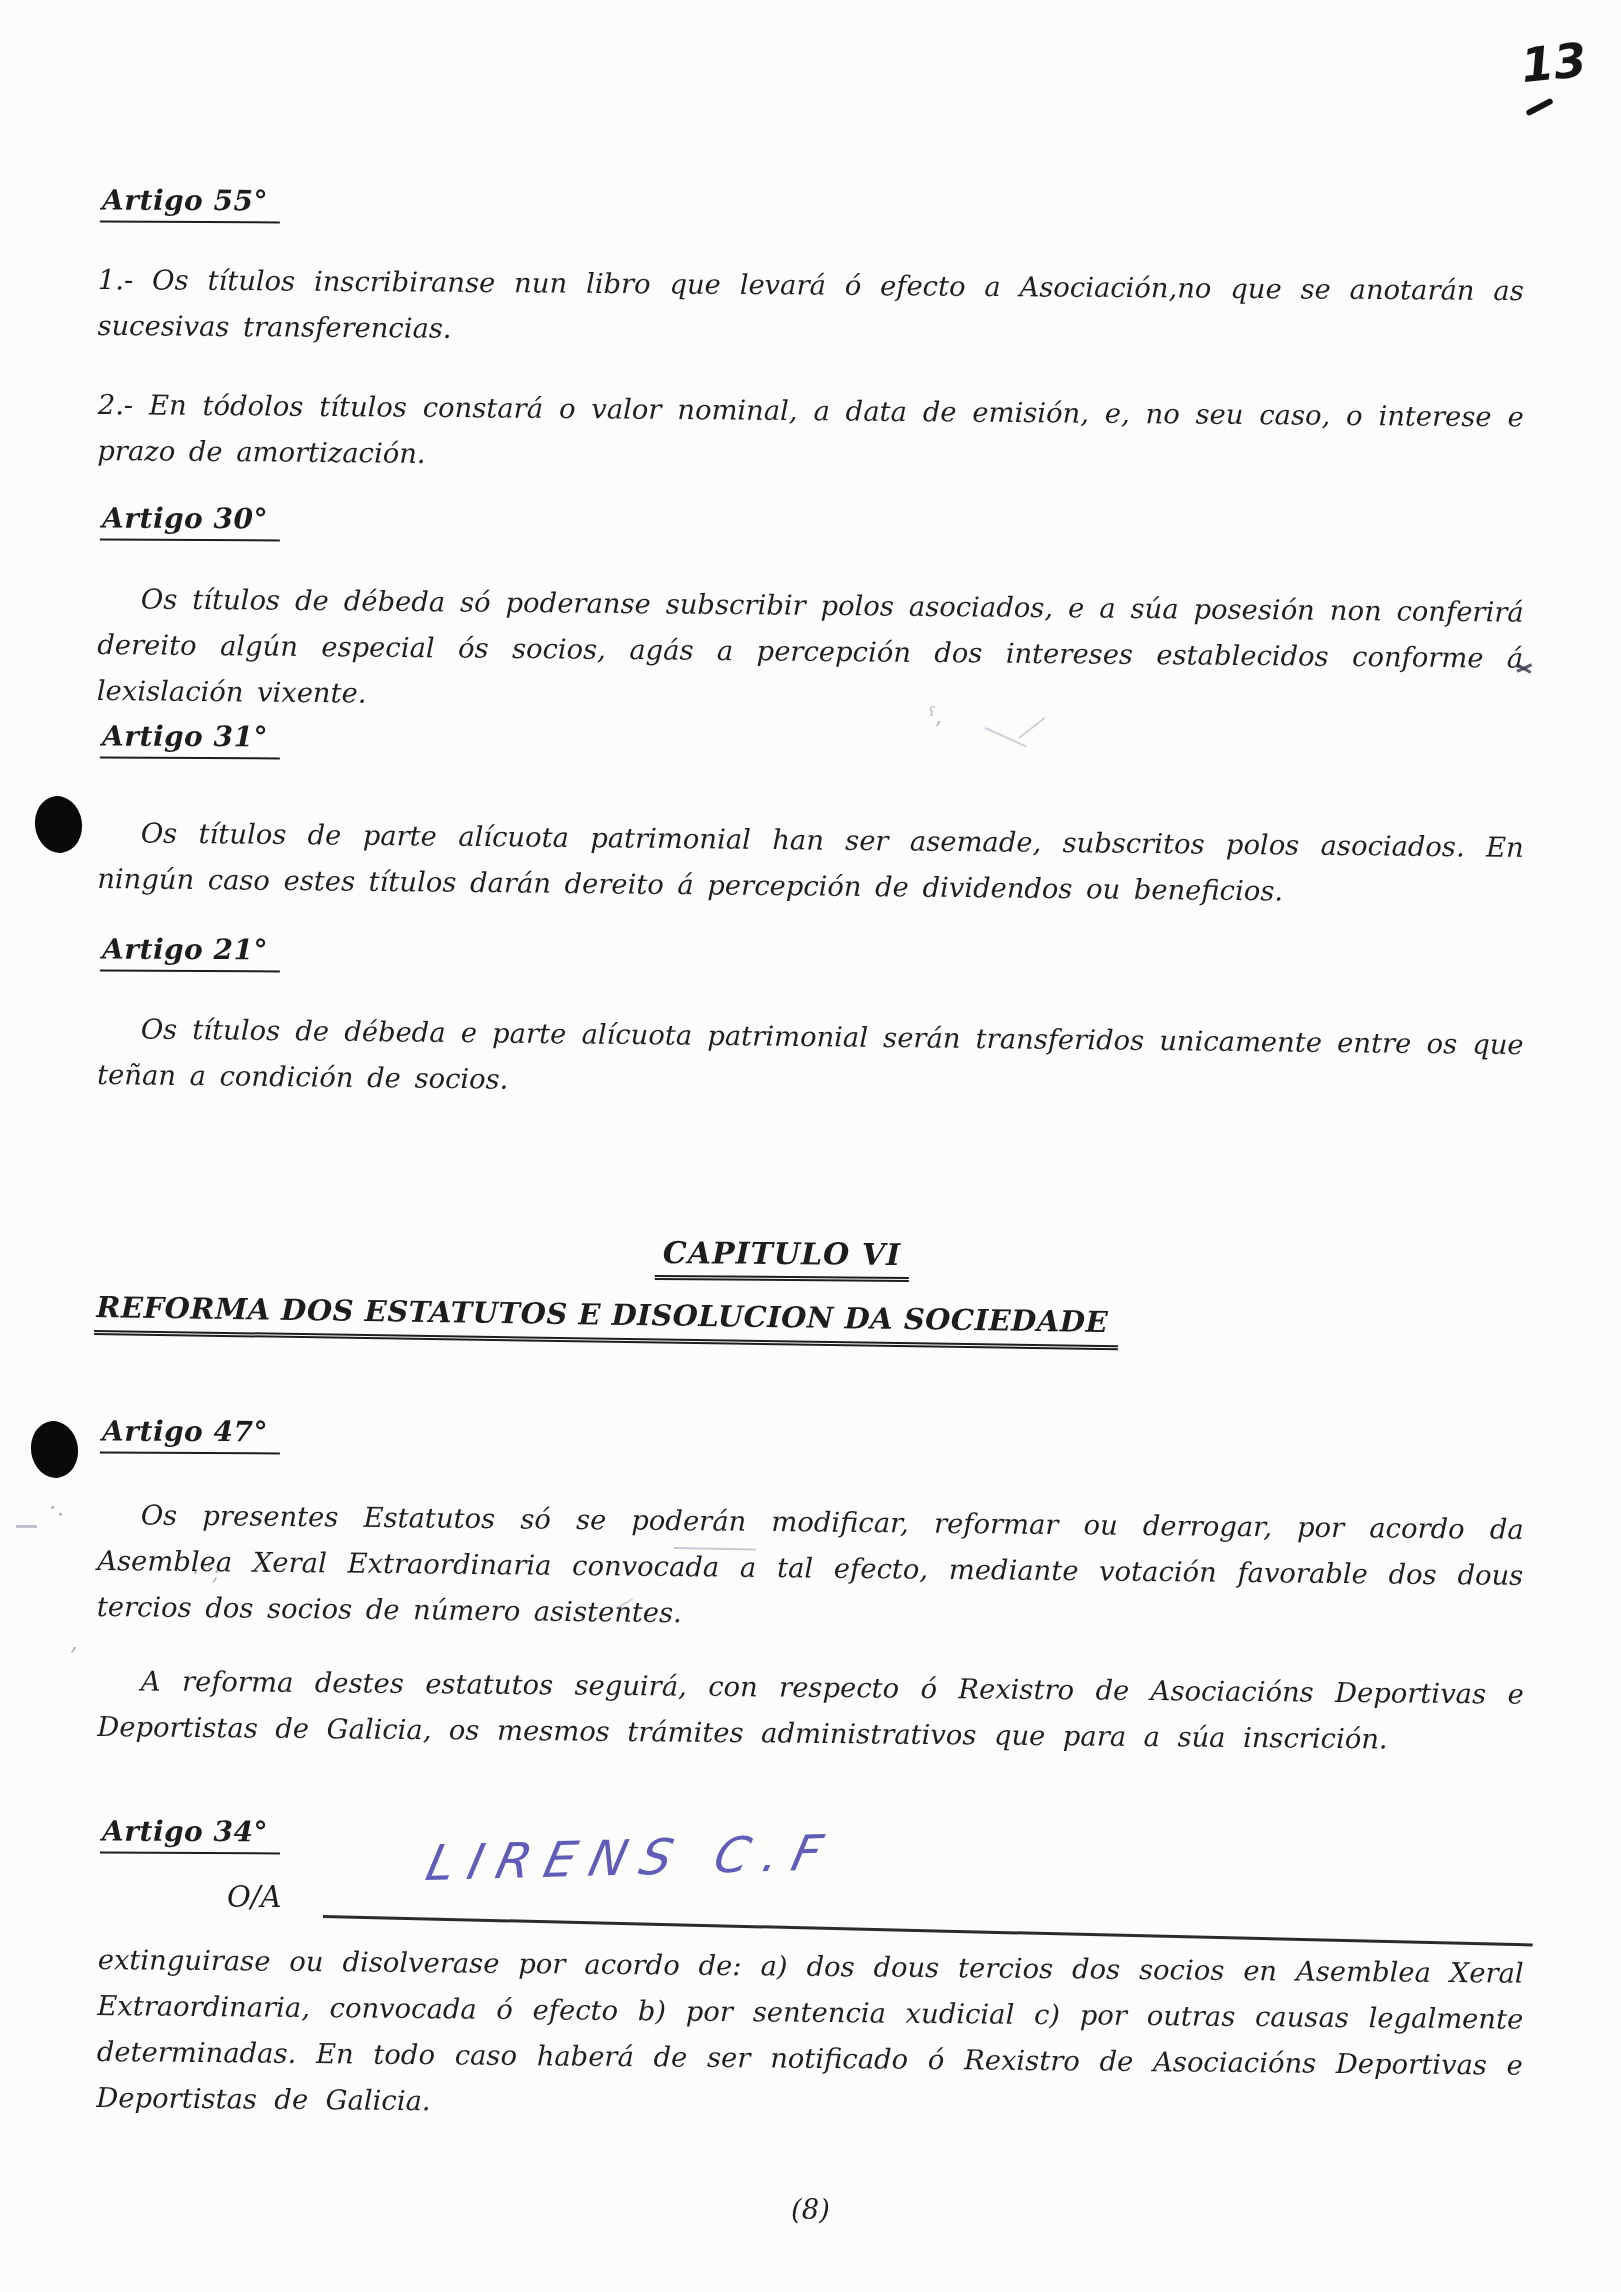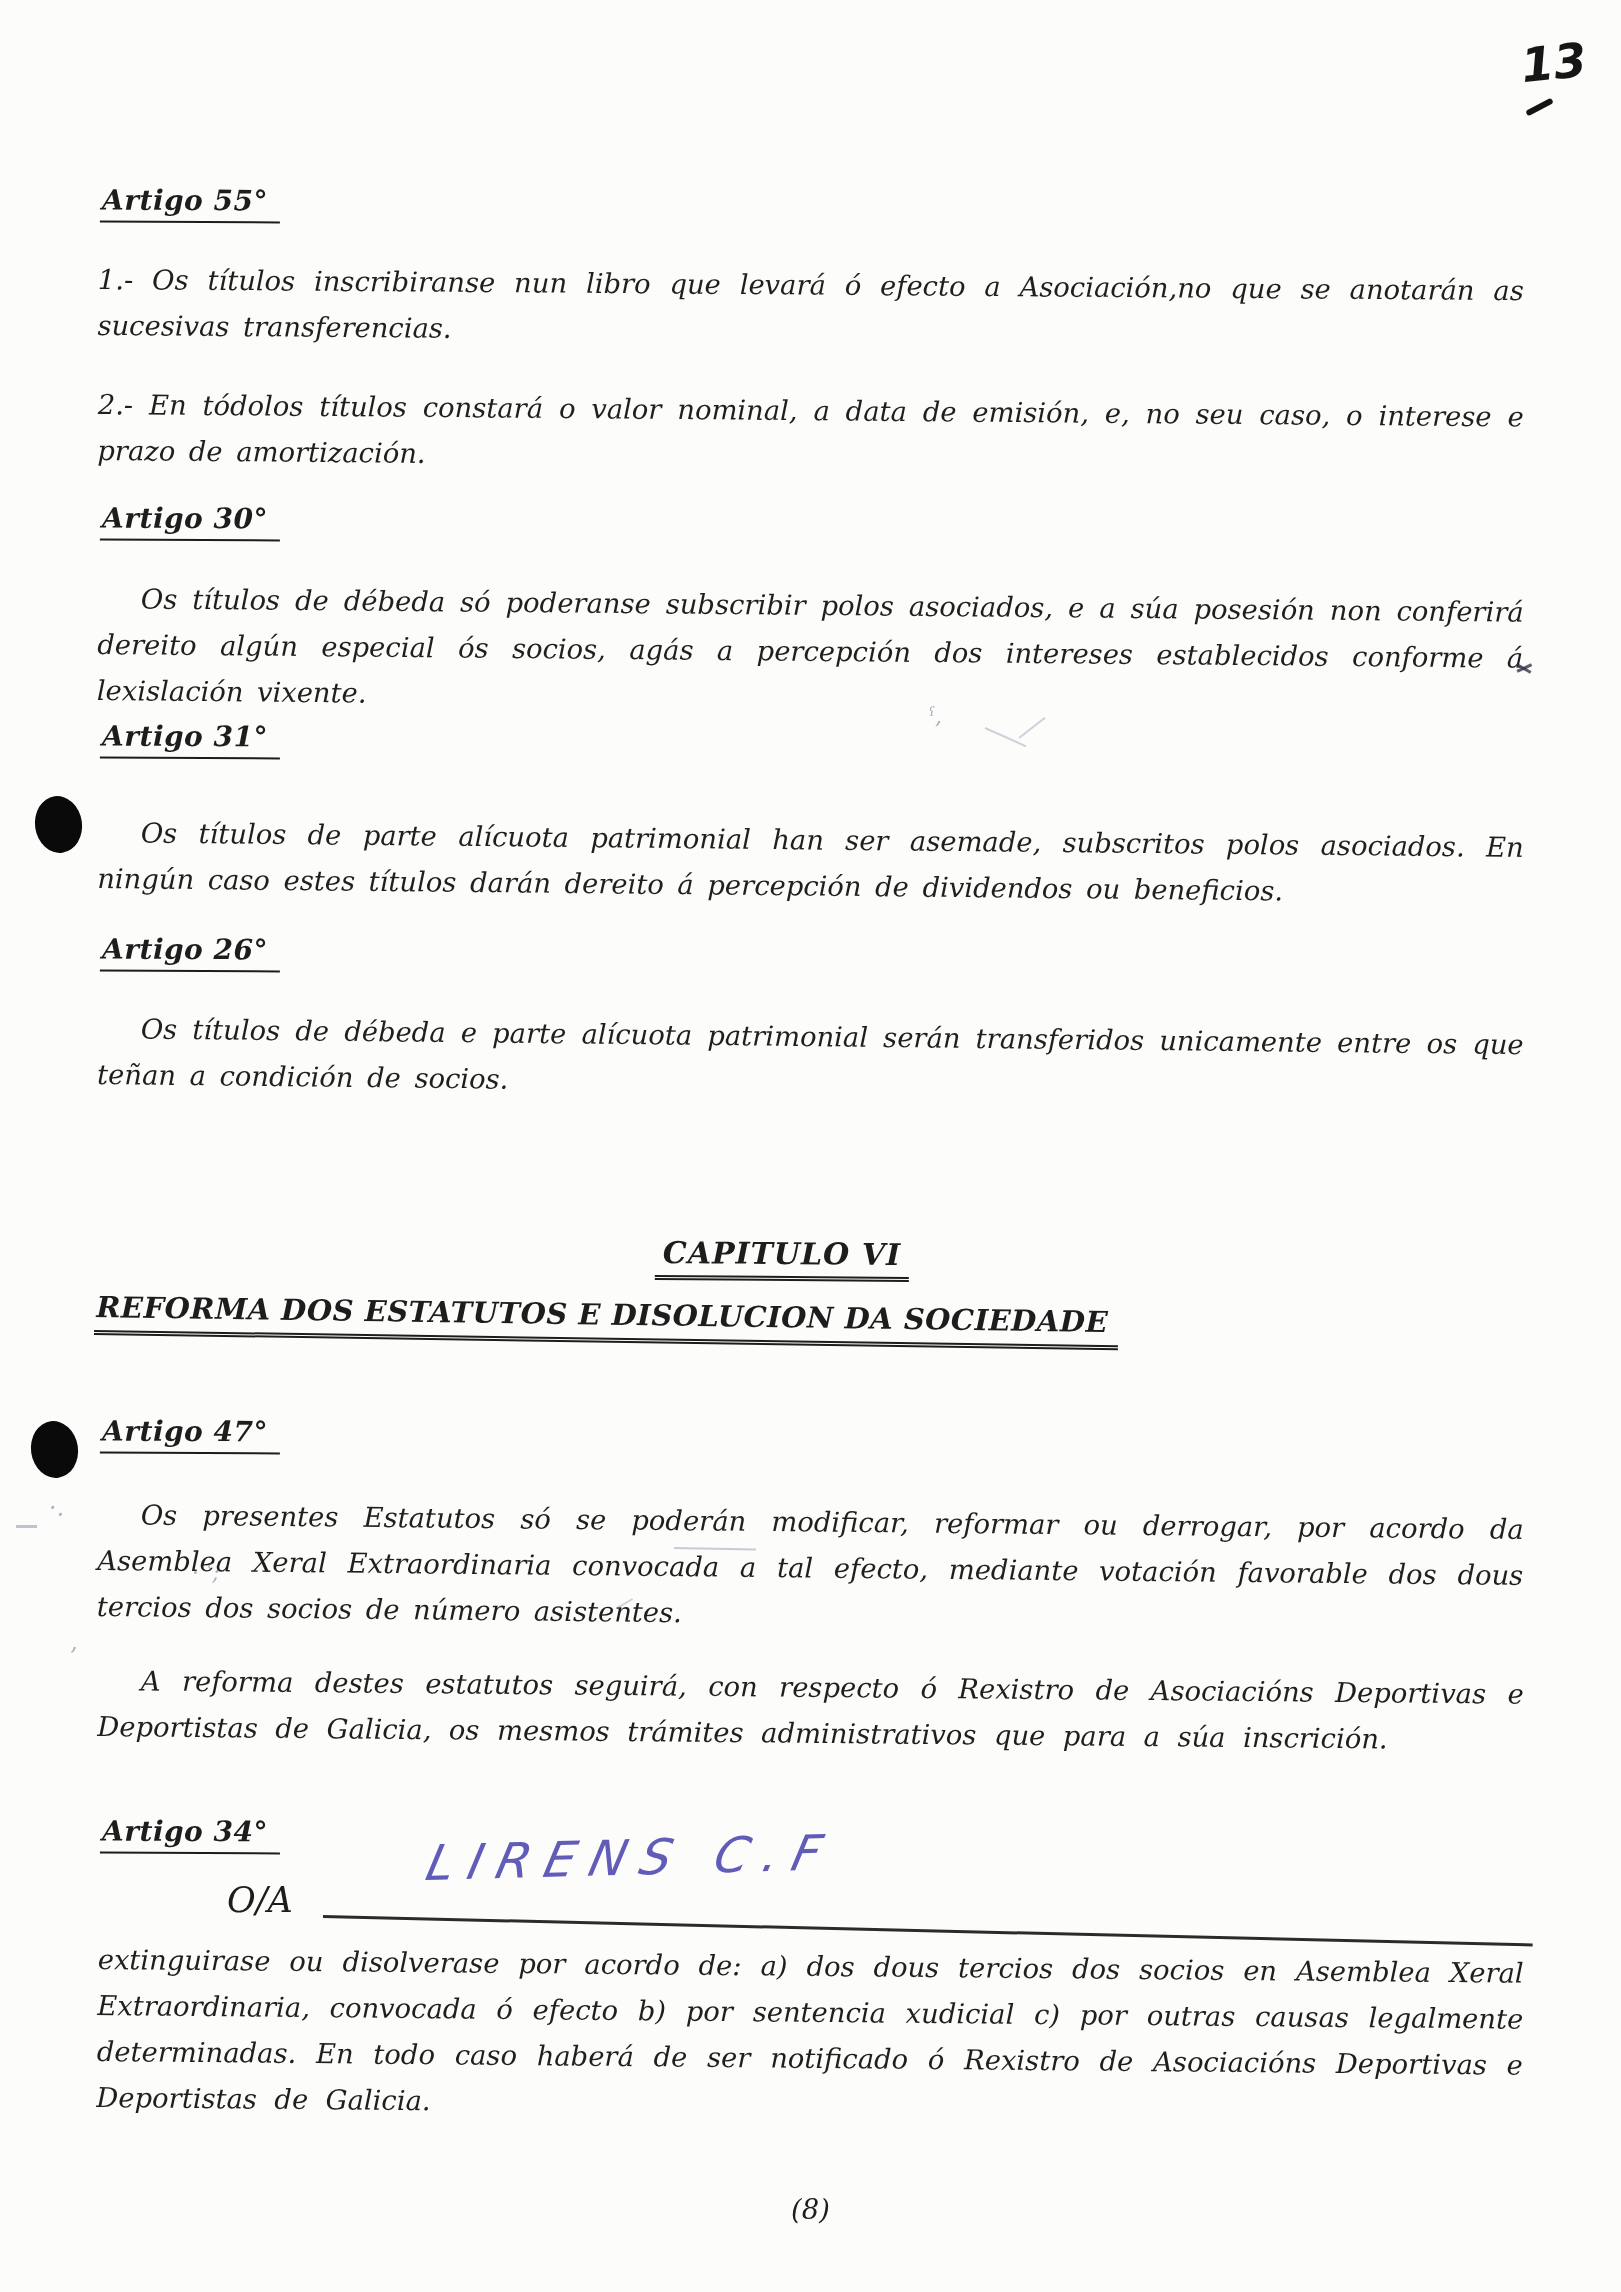--- a/index.html
+++ b/index.html
@@ -34,21 +34,21 @@
   }
   .handwr-13{
     font-family:"DejaVu Sans", sans-serif;font-style:italic;font-weight:bold;
     font-size:47px;color:#161616;transform:rotate(-6deg);
   }
   .handwr-name{
     font-family:"DejaVu Sans", sans-serif;font-style:italic;
     font-size:49px;letter-spacing:13.7px;white-space:nowrap;
     transform:skewX(-14deg) rotate(-1.5deg);transform-origin:left bottom;
   }
-  .oa-label{font-style:italic;font-size:35px;}
+  .oa-label{font-style:italic;font-size:29px;}
   .footer-num{font-style:italic;font-size:27.4px;}
   
   .punch-hole{background:#0a0a0a;border-radius:50%;}
   .blank-line{background:#2b2b2b;height:2.9px;transform-origin:left center;}
   .pencil{background:#8f8fae;opacity:.4;transform-origin:left center;}
   .pencil-text{color:#6f6f8a;opacity:.55;font-style:italic;font-family:"DejaVu Serif",serif;}
 </style>
 </head>
 <body>
 
@@ -70,21 +70,21 @@
     <span class="art-heading">Artigo 30°</span>
   </div>
   <div class="abs body-text indent" style="left:98px;top:576px;width:1426px;transform:rotate(.55deg);transform-origin:left top;">Os títulos de débeda só poderanse subscribir polos asociados, e a súa posesión non conferirá dereito algún especial ós socios, agás a percepción dos intereses establecidos conforme á lexislación vixente.</div>
 
   <div class="abs" style="left:100px;top:720px;transform:rotate(.3deg);">
     <span class="art-heading">Artigo 31°</span>
   </div>
   <div class="abs body-text indent" style="left:98px;top:810px;width:1426px;transform:rotate(.6deg);transform-origin:left top;">Os títulos de parte alícuota patrimonial han ser asemade, subscritos polos asociados. En ningún caso estes títulos darán dereito á percepción de dividendos ou beneficios.</div>
 
   <div class="abs" style="left:100px;top:933px;transform:rotate(.3deg);">
-    <span class="art-heading">Artigo 26°</span>
+    <span class="art-heading">Artigo 21°</span>
   </div>
   <div class="abs body-text indent" style="left:98px;top:1006px;width:1426px;transform:rotate(.65deg);transform-origin:left top;">Os títulos de débeda e parte alícuota patrimonial serán transferidos unicamente entre os que teñan a condición de socios.</div>
 
   <div class="abs" style="left:0;top:1236px;width:1563px;text-align:center;">
     <span class="chapter-title" style="transform:rotate(.5deg);">CAPITULO VI</span>
   </div>
   <div class="abs" style="left:94px;top:1290px;">
     <span class="section-title">REFORMA DOS ESTATUTOS E DISOLUCION DA SOCIEDADE</span>
   </div>
 

